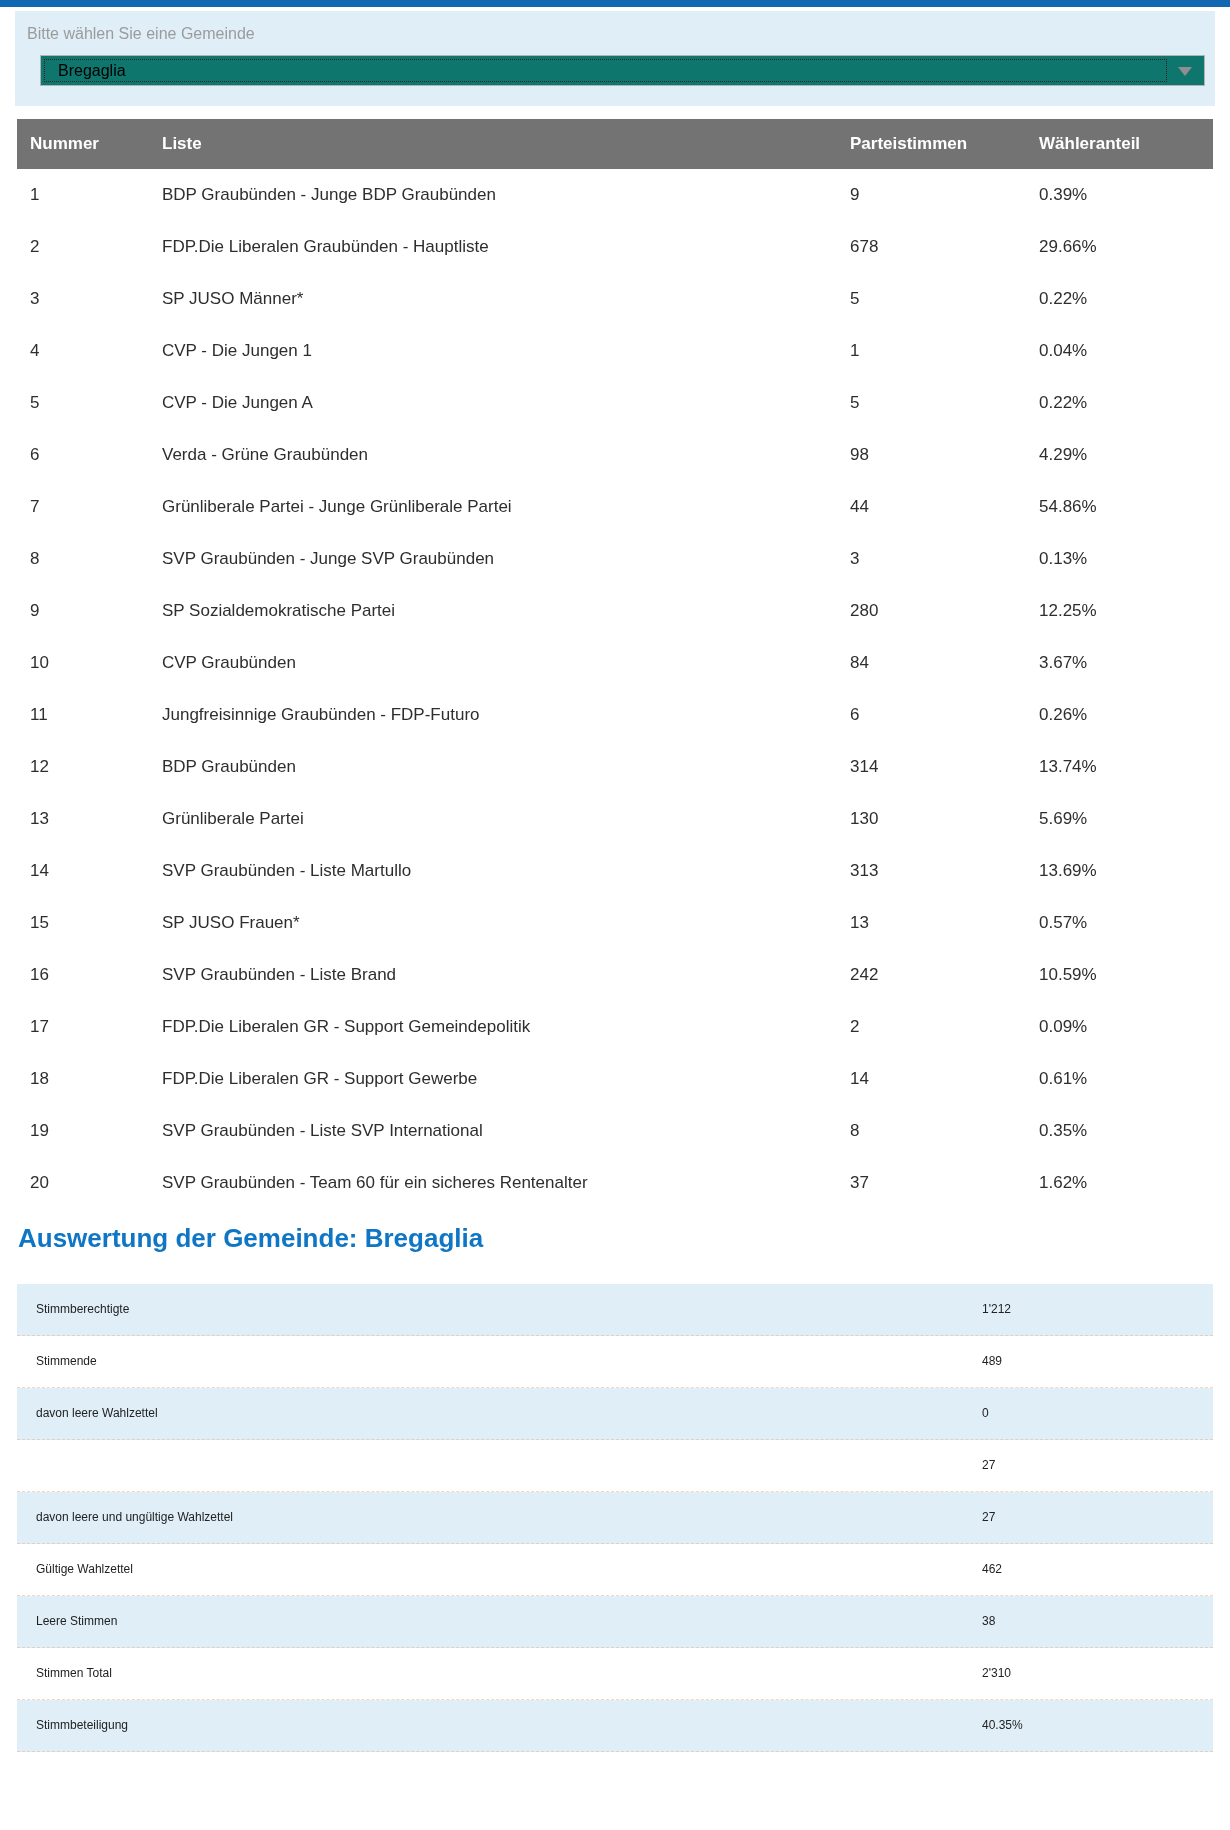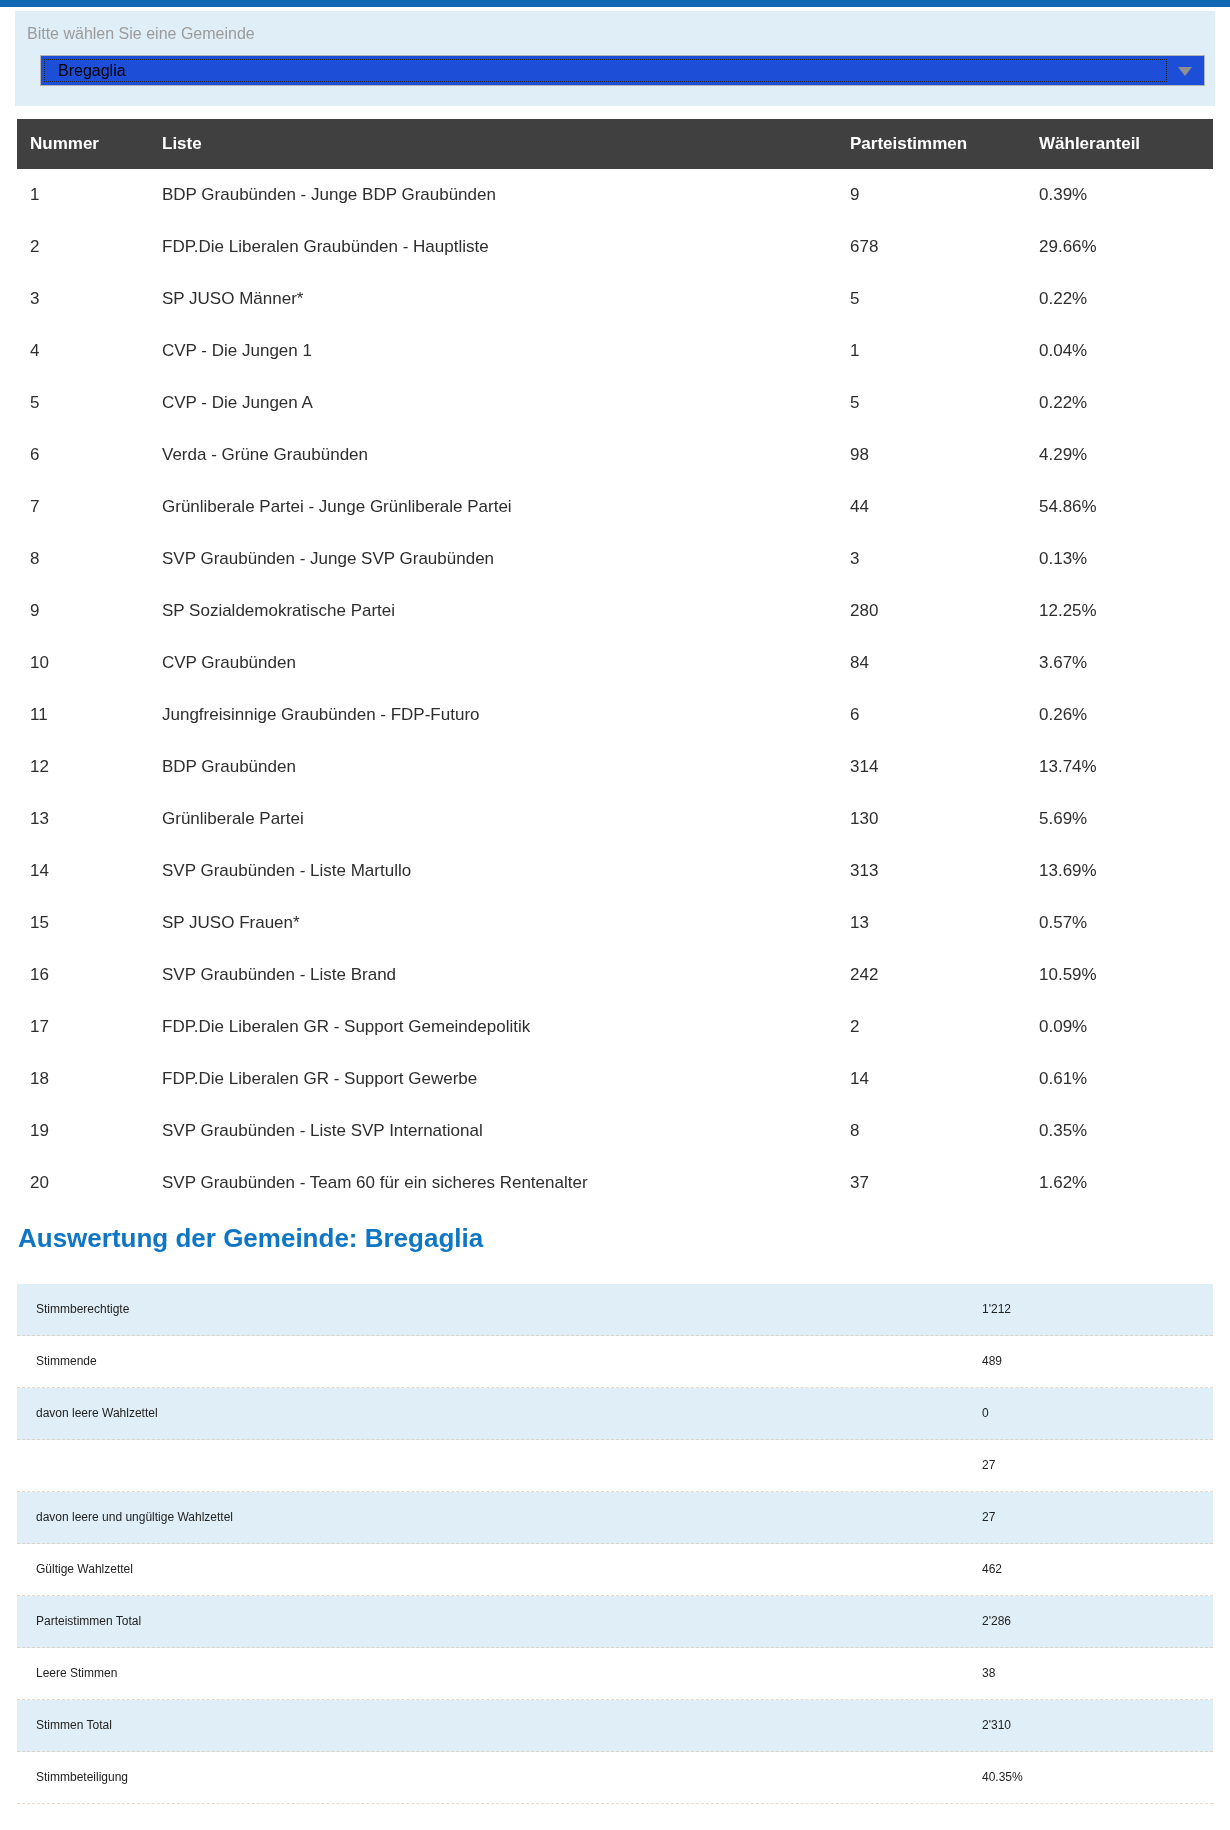--- a/index.html
+++ b/index.html
@@ -16,21 +16,21 @@
     margin:4px 15px 0 15px; height:95px;
     background:#e0eef7; position:relative;
   }
   .panel-label {
     position:absolute; left:12px; top:14px;
     font-size:16px; color:#9b9b9b;
   }
   .select-box {
     position:absolute; left:25px; top:44px;
     width:1165px; height:31px;
-    background:#1d4ed8; border:1px solid #b3b3b3;
+    background:#0f766e; border:1px solid #b3b3b3;
     cursor:pointer;
   }
   .select-focus {
     position:absolute; top:3px; bottom:3px; left:3px; right:37px;
     border:1px dotted #222; pointer-events:none;
   }
   .select-value {
     position:absolute; left:17px; top:0; line-height:29px;
     font-size:16px; color:#000;
   }
@@ -38,21 +38,21 @@
     position:absolute; right:12px; top:11px;
     width:0; height:0;
     border-left:7px solid transparent;
     border-right:7px solid transparent;
     border-top:9px solid #8f8f8f;
   }
 
   
   .party-table { margin:13px 17px 0 17px; }
   .party-header {
-    height:50px; background:#404040; position:relative;
+    height:50px; background:#737373; position:relative;
     color:#ffffff; font-weight:bold; font-size:17px;
   }
   .party-header span { position:absolute; line-height:50px; }
   .party-rows .prow { height:52px; position:relative; font-size:17px; color:#2e2e2e; }
   .prow span { position:absolute; line-height:52px; white-space:nowrap; }
   .c-nummer { left:13px; }
   .c-liste { left:145px;text-align:right; }
   .c-stimmen { left:833px; }
   .c-anteil { left:1022px; }
 
@@ -263,24 +263,20 @@
   <div class="srow">
     <span class="s-label">davon leere und ungültige Wahlzettel</span>
     <span class="s-value">27</span>
   </div>
 
   <div class="srow">
     <span class="s-label">Gültige Wahlzettel</span>
     <span class="s-value">462</span>
   </div>
 
-  <div class="srow">
-    <span class="s-label">Parteistimmen Total</span>
-    <span class="s-value">2'286</span>
-  </div>
 
   <div class="srow">
     <span class="s-label">Leere Stimmen</span>
     <span class="s-value">38</span>
   </div>
 
   <div class="srow">
     <span class="s-label">Stimmen Total</span>
     <span class="s-value">2'310</span>
   </div>

